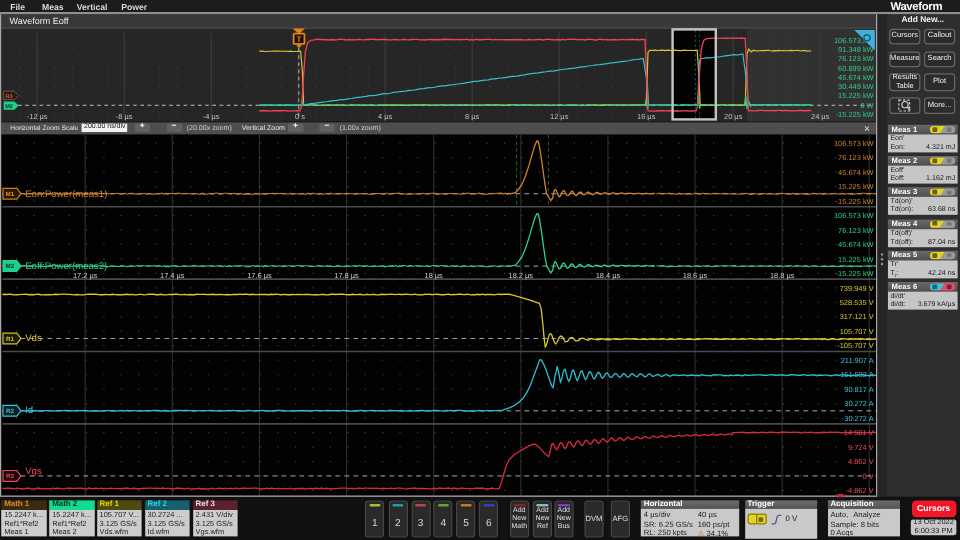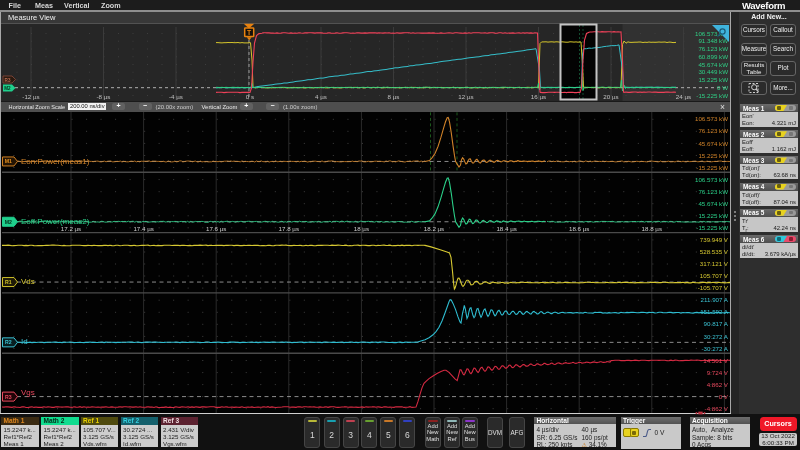--- a/index.html
+++ b/index.html
@@ -3,26 +3,26 @@
 <style>
 *{margin:0;padding:0;box-sizing:border-box;}
 body{width:800px;height:450px;background:#1a1a1a;font-family:"Liberation Sans",sans-serif;overflow:hidden;position:relative;}
 sub{font-size:4.5px;}
 </style></head>
 <body>
 <div style="position:absolute;left:0;top:0;width:800px;height:10.4px;background:#1c1c1c;">
 <span style="position:absolute;left:8.5px;top:1.2px;font-size:7.2px;color:#d8d8d8;font-weight:bold;">File</span>
 <span style="position:absolute;left:35px;top:1.2px;font-size:7.2px;color:#d8d8d8;font-weight:bold;">Meas</span>
 <span style="position:absolute;left:64px;top:1.2px;font-size:7.2px;color:#d8d8d8;font-weight:bold;">Vertical</span>
-<span style="position:absolute;left:101px;top:1.2px;font-size:7.2px;color:#d8d8d8;font-weight:bold;">Zoom</span>
+<span style="position:absolute;left:101px;top:1.2px;font-size:7.2px;color:#d8d8d8;font-weight:bold;">Power</span>
 <span style="position:absolute;left:742px;top:0.3px;font-size:9.5px;color:#fff;font-weight:bold;letter-spacing:-0.3px;">Waveform</span>
 </div>
 <div style="position:absolute;left:0;top:10.4px;width:800px;height:1.3px;background:#8f8f8f;"></div>
 <div style="position:absolute;left:0;top:11.7px;width:731px;height:12.3px;background:#383838;border-bottom:1px solid #525252;">
-<span style="position:absolute;left:8px;top:1.8px;font-size:7.5px;color:#f0f0f0;">Measure View</span>
+<span style="position:absolute;left:8px;top:1.8px;font-size:7.5px;color:#f0f0f0;">Waveform Eoff</span>
 </div>
 <div style="position:absolute;left:731px;top:11.7px;width:69px;height:402.8px;background:#2e2e2e;"></div>
 <div style="position:absolute;left:731.4px;top:11.7px;width:8.1px;height:402.8px;background:#242424;"></div>
 <div style="position:absolute;left:740px;top:13px;width:58px;text-align:center;font-size:7px;font-weight:bold;color:#f2f2f2;">Add New...</div>
 <div style="position:absolute;left:741px;top:23.5px;width:26px;height:13px;background:#2b2b2b;border:1px solid #666;border-radius:3px;display:flex;align-items:center;justify-content:center;text-align:center;color:#f0f0f0;font-size:6.3px;line-height:7.3px;box-sizing:border-box;">Cursors</div>
 <div style="position:absolute;left:770px;top:23.5px;width:26px;height:13px;background:#2b2b2b;border:1px solid #666;border-radius:3px;display:flex;align-items:center;justify-content:center;text-align:center;color:#f0f0f0;font-size:6.3px;line-height:7.3px;box-sizing:border-box;">Callout</div>
 <div style="position:absolute;left:741px;top:42.5px;width:26px;height:13px;background:#2b2b2b;border:1px solid #666;border-radius:3px;display:flex;align-items:center;justify-content:center;text-align:center;color:#f0f0f0;font-size:6.3px;line-height:7.3px;box-sizing:border-box;">Measure</div>
 <div style="position:absolute;left:770px;top:42.5px;width:26px;height:13px;background:#2b2b2b;border:1px solid #666;border-radius:3px;display:flex;align-items:center;justify-content:center;text-align:center;color:#f0f0f0;font-size:6.3px;line-height:7.3px;box-sizing:border-box;">Search</div>
 <div style="position:absolute;left:741px;top:60.5px;width:26px;height:15px;background:#2b2b2b;border:1px solid #666;border-radius:3px;display:flex;align-items:center;justify-content:center;text-align:center;color:#f0f0f0;font-size:6.2px;line-height:7.2px;box-sizing:border-box;">Results<br>Table</div>
 <div style="position:absolute;left:770px;top:60.5px;width:26px;height:15px;background:#2b2b2b;border:1px solid #666;border-radius:3px;display:flex;align-items:center;justify-content:center;text-align:center;color:#f0f0f0;font-size:6.3px;line-height:7.3px;box-sizing:border-box;">Plot</div>

